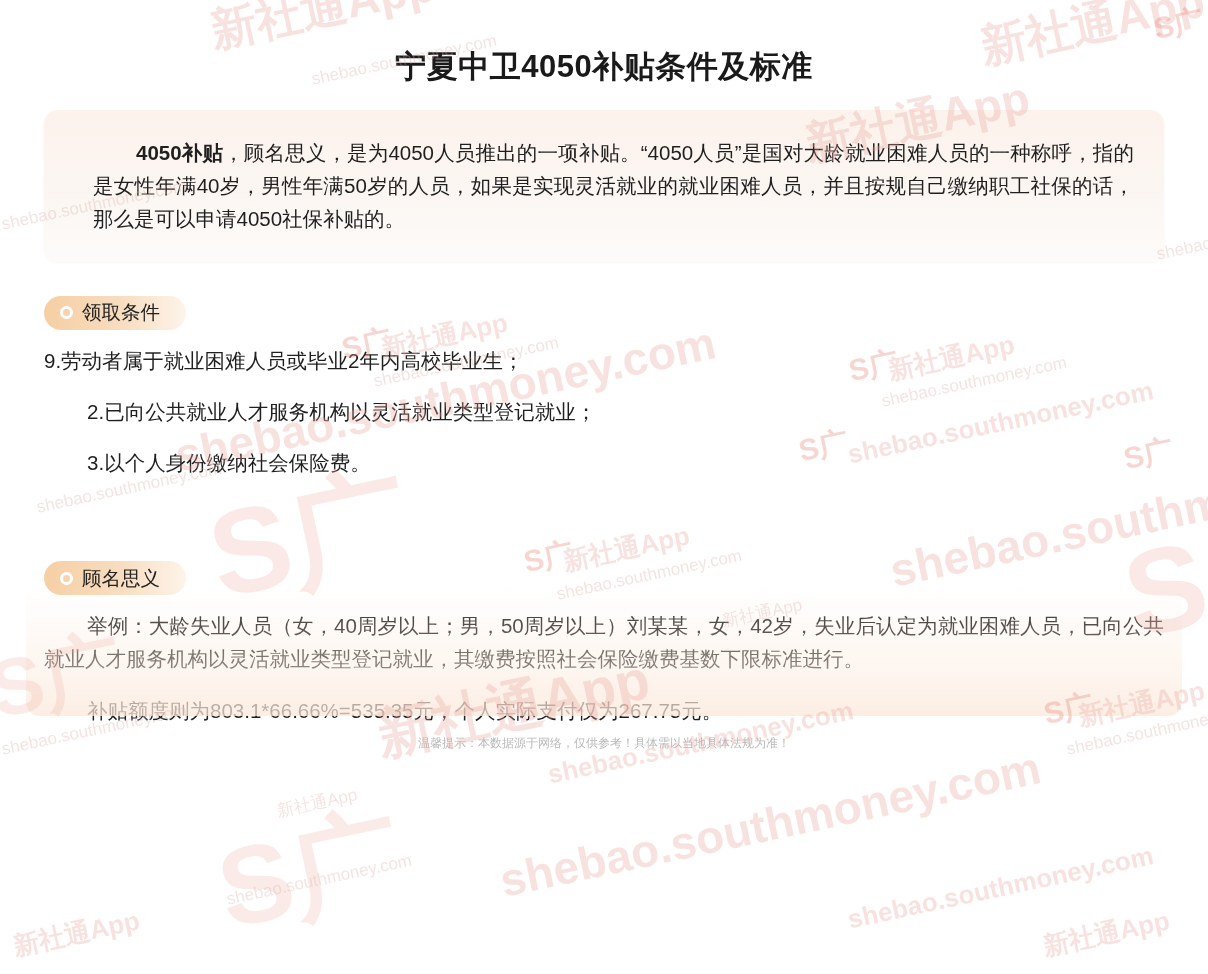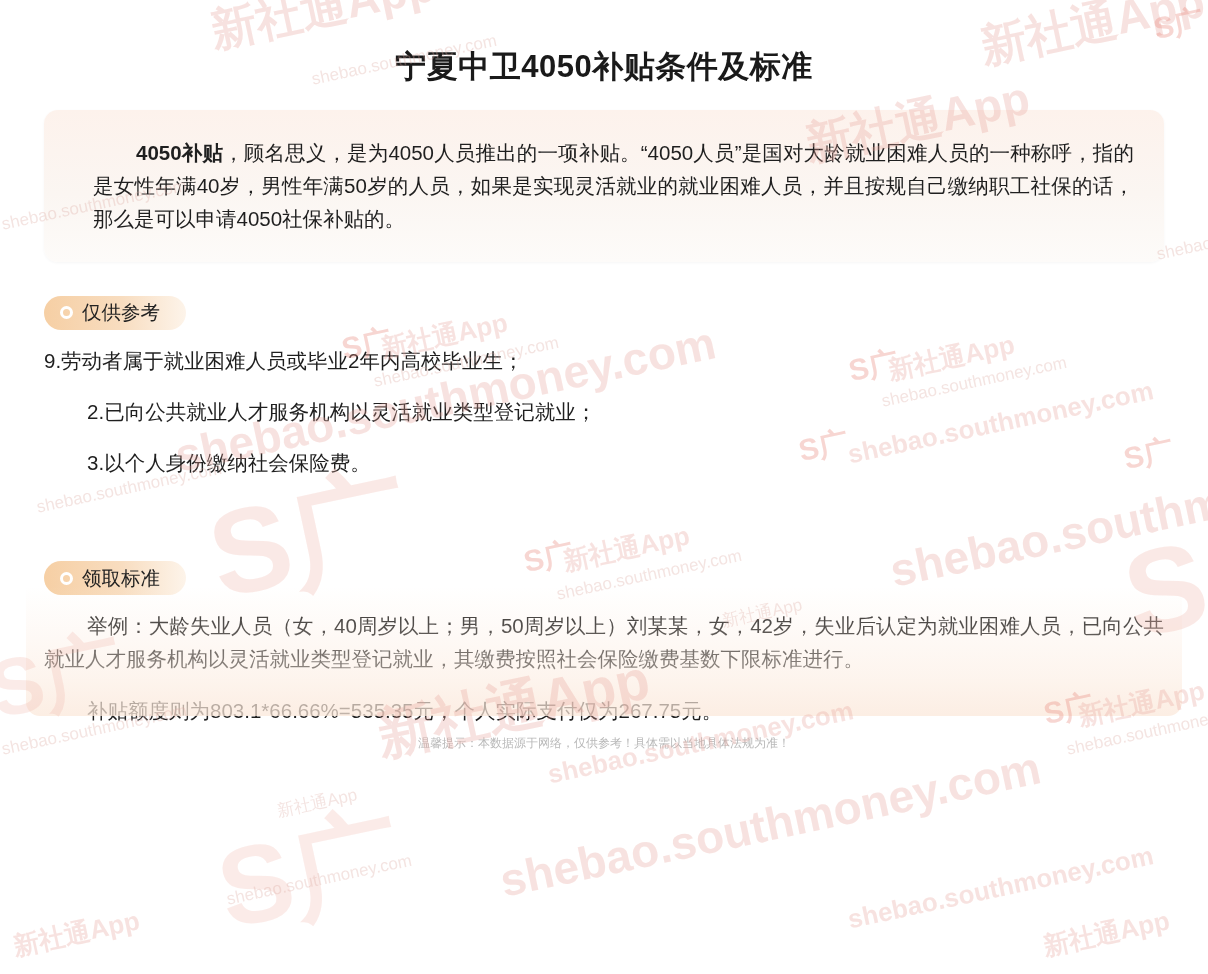--- a/index.html
+++ b/index.html
@@ -169,33 +169,33 @@
 
   <div class="title">宁夏中卫4050补贴条件及标准</div>
 
   <div class="intro-card">
     <div class="intro-text"><b>4050补贴</b><span>，顾名思义，是为4050人员推出的一项补贴。“4050人员”是国对大龄就业困难人员的一种称呼，指的是女性年满40岁，男性年满50岁的人员，如果是实现灵活就业的就业困难人员，并且按规自己缴纳职工社保的话，那么是可以申请4050社保补贴的。</span></div>
   </div>
 
   <div class="section section-gap-1">
     <div class="pill">
       <span class="dot"></span>
-      <span>仅供参考</span>
+      <span>领取条件</span>
     </div>
     <div class="body-list">
       <p class="body-line flat">9.劳动者属于就业困难人员或毕业2年内高校毕业生；</p>
       <p class="body-line indent">2.已向公共就业人才服务机构以灵活就业类型登记就业；</p>
       <p class="body-line indent last">3.以个人身份缴纳社会保险费。</p>
     </div>
   </div>
 
   <div class="section section-gap-2">
     <div class="pill">
       <span class="dot"></span>
-      <span>领取标准</span>
+      <span>顾名思义</span>
     </div>
     <div class="body-list">
       <p class="body-line indent">举例：大龄失业人员（女，40周岁以上；男，50周岁以上）刘某某，女，42岁，失业后认定为就业困难人员，已向公共就业人才服务机构以灵活就业类型登记就业，其缴费按照社会保险缴费基数下限标准进行。</p>
       <p class="body-line indent last">补贴额度则为803.1*66.66%=535.35元，个人实际支付仅为267.75元。</p>
     </div>
   </div>
 
   <div class="bottom-fade"></div>
 
   <div class="footer-note">温馨提示：本数据源于网络，仅供参考！具体需以当地具体法规为准！</div>

